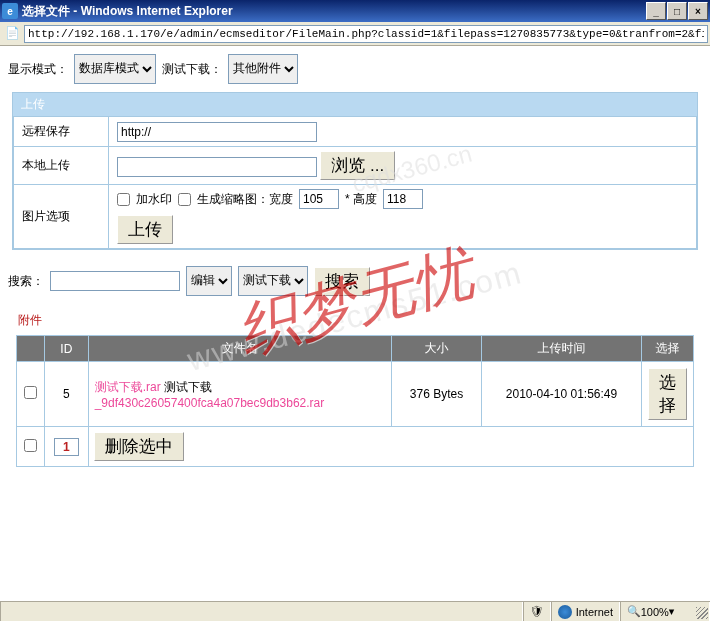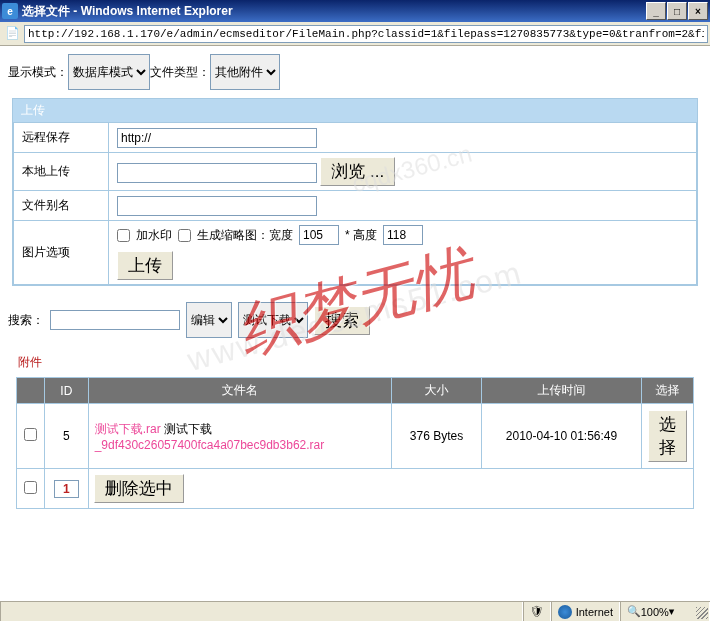--- a/index.html
+++ b/index.html
@@ -6,23 +6,23 @@
 body { font-family: "SimSun", Arial, sans-serif; font-size: 12px; background: #fff; width: 710px; height: 621px; overflow: hidden; position: relative; }
 .titlebar { background: linear-gradient(#0a246a, #3c6dc5); color: #fff; height: 22px; display: flex; align-items: center; padding: 0 2px; font-size: 12px; font-weight: bold; }
 .titlebar .ie-icon { width: 16px; height: 16px; background: #3c8cd8; border-radius: 2px; margin-right: 4px; display: inline-flex; align-items: center; justify-content: center; color: #fff; font-size: 10px; }
 .titlebar .title-text { flex: 1; font-family: "SimHei", sans-serif; }
 .titlebar .win-btns { display: flex; }
 .titlebar .win-btn { width: 20px; height: 18px; background: #d4d0c8; border: 1px solid #fff; border-right-color: #555; border-bottom-color: #555; margin-left: 1px; display: flex; align-items: center; justify-content: center; font-size: 10px; font-family: Arial; color: #000; cursor: pointer; }
 .addrbar { background: #ece9d8; border-bottom: 1px solid #aca899; height: 24px; display: flex; align-items: center; padding: 2px; }
 .addr-icon { width: 16px; height: 16px; margin: 0 3px; display: inline-block; }
 .addr-input { flex: 1; border: 1px solid #7f9db9; height: 18px; padding: 0 3px; font-size: 11px; font-family: "Courier New", monospace; background: #fff; }
 .content { padding: 8px; background: #fff; height: 555px; overflow: hidden; }
-.toprow { display: flex; align-items: center; margin-bottom: 8px; }
+.toprow { display: flex; align-items: center; gap: 6px; margin-bottom: 8px; }
 .toprow label { color: #000; }
-select { border: 1px solid #7f9db9; font-size: 12px; height: 36px; font-family: Liberation Sans, sans-serif; }
+select { border: 1px solid #7f9db9; font-size: 12px; height: 30px; font-family: Liberation Mono, monospace; }
 .panel { border: 1px solid #a6c9e2; margin: 6px 4px; }
 .panel-hd { background: #b9d9f1; color: #fff; padding: 3px 8px; font-weight: normal; font-size: 12px; color: #fff; }
 .form-table { width: 100%; border-collapse: collapse; }
 .form-table td { border: 1px solid #a6c9e2; padding: 4px 8px; height: 30px; vertical-align: middle; }
 .form-table td.lbl { width: 95px; background: #fff; }
 .text-input { border: 1px solid #7f9db9; height: 20px; padding: 0 3px; font-size: 12px; }
 .btn { border: 1px solid #999; border-top-color: #fff; border-left-color: #fff; background: #ece9d8; padding: 2px 10px; font-size: 17px; cursor: pointer; font-family: inherit; min-height: 22px; }
 .chk-row { display: flex; align-items: center; gap: 6px; flex-wrap: wrap; }
 .chk-row input[type=checkbox] { width: 13px; height: 13px; }
 .search-row { text-align: center; padding: 10px 0; display: flex; align-items: center; justify-content: flex-start; gap: 6px; }
@@ -60,42 +60,38 @@
 <div class="addrbar">
   <span class="addr-icon">📄</span>
   <input class="addr-input" value="http://192.168.1.170/e/admin/ecmseditor/FileMain.php?classid=1&amp;filepass=1270835773&amp;type=0&amp;tranfrom=2&amp;field=dow" style="">
 </div>
 
 <div class="content">
 
   <div class="toprow">
     <label>显示模式：</label>
     <select><option>数据库模式</option></select>
-    <label>文件类型：</label>
+    <label>测试下载：</label>
     <select><option>其他附件</option></select>
   </div>
 
   <div class="panel">
     <div class="panel-hd">上传</div>
     <table class="form-table">
       <tbody>
           <tr>
         <td class="lbl">远程保存</td>
         <td><input class="text-input" style="width: 200px;" value="http://"></td>
       </tr>
       <tr>
         <td class="lbl">本地上传</td>
         <td>
           <input class="text-input" style="width: 200px;">
           <button class="btn">浏览 ...</button>
         </td>
-      </tr>
-      <tr>
-        <td class="lbl">文件别名</td>
-        <td><input class="text-input" style="width: 200px;"></td>
       </tr>
       <tr>
         <td class="lbl">图片选项</td>
         <td>
           <div class="chk-row">
             <input type="checkbox" style="">
             <span>加水印</span>
             <input type="checkbox" style="">
             <span>生成缩略图：宽度</span>
             <input class="text-input" style="width: 40px;" value="105">

